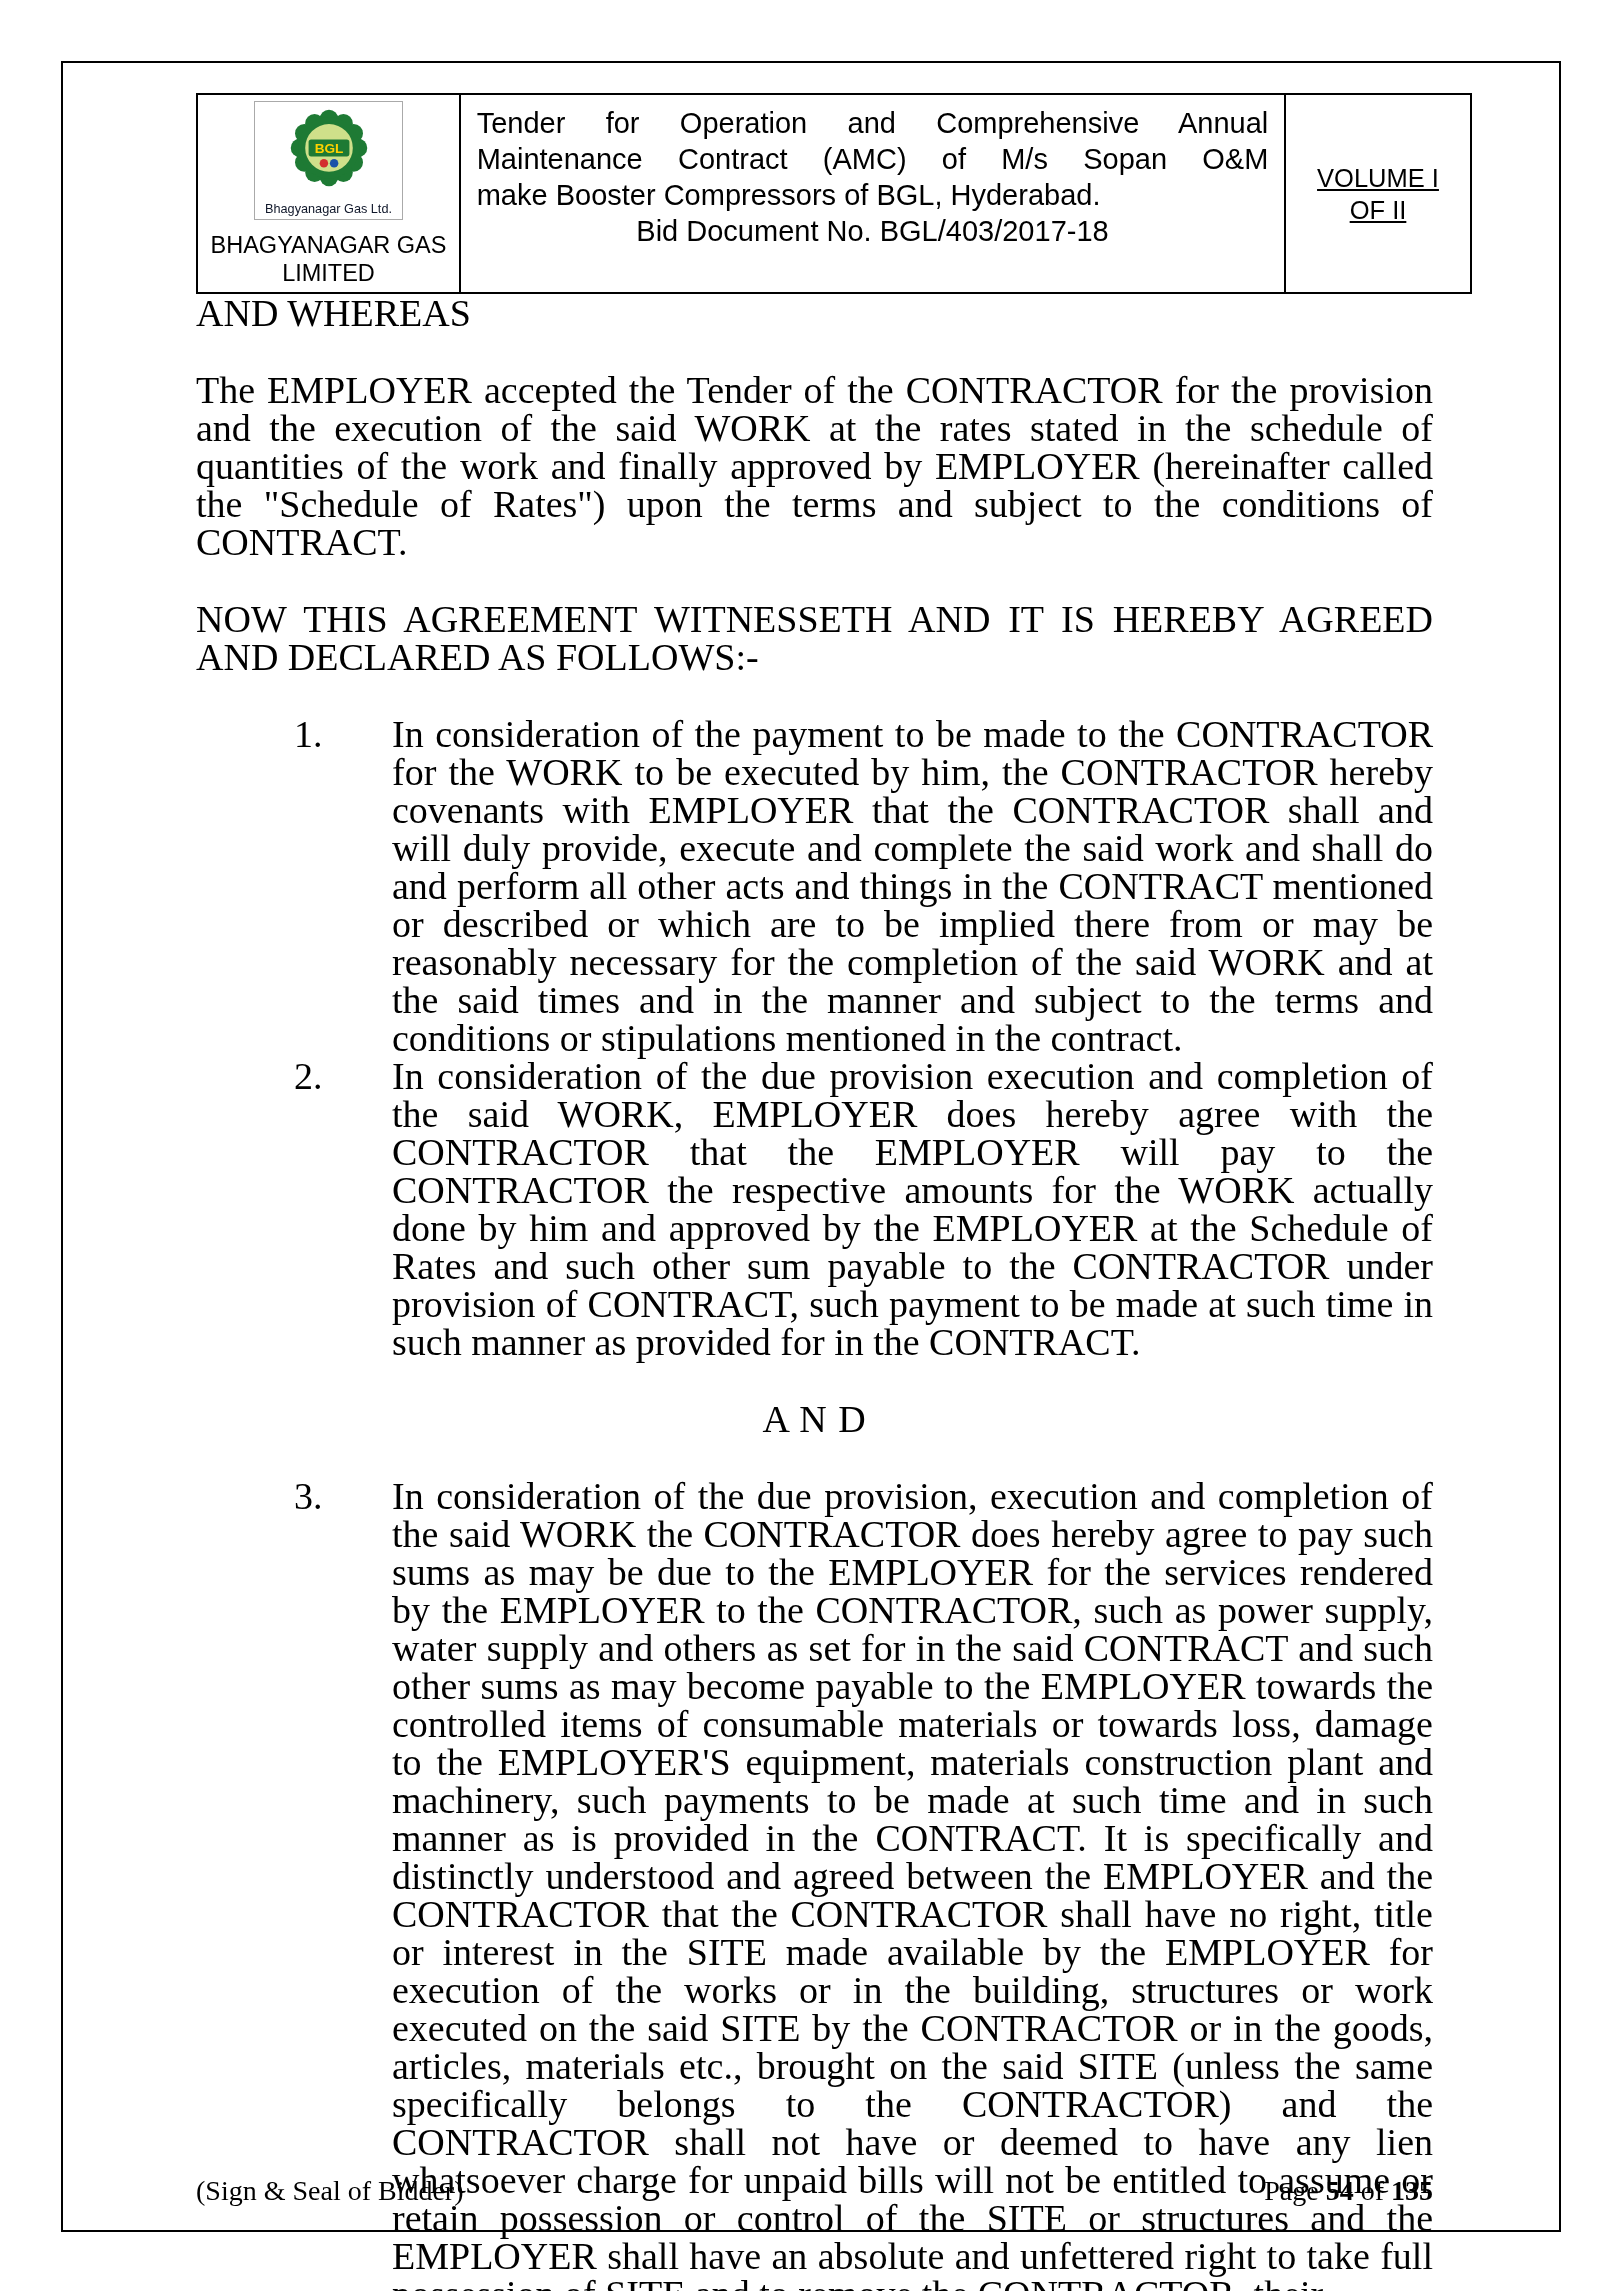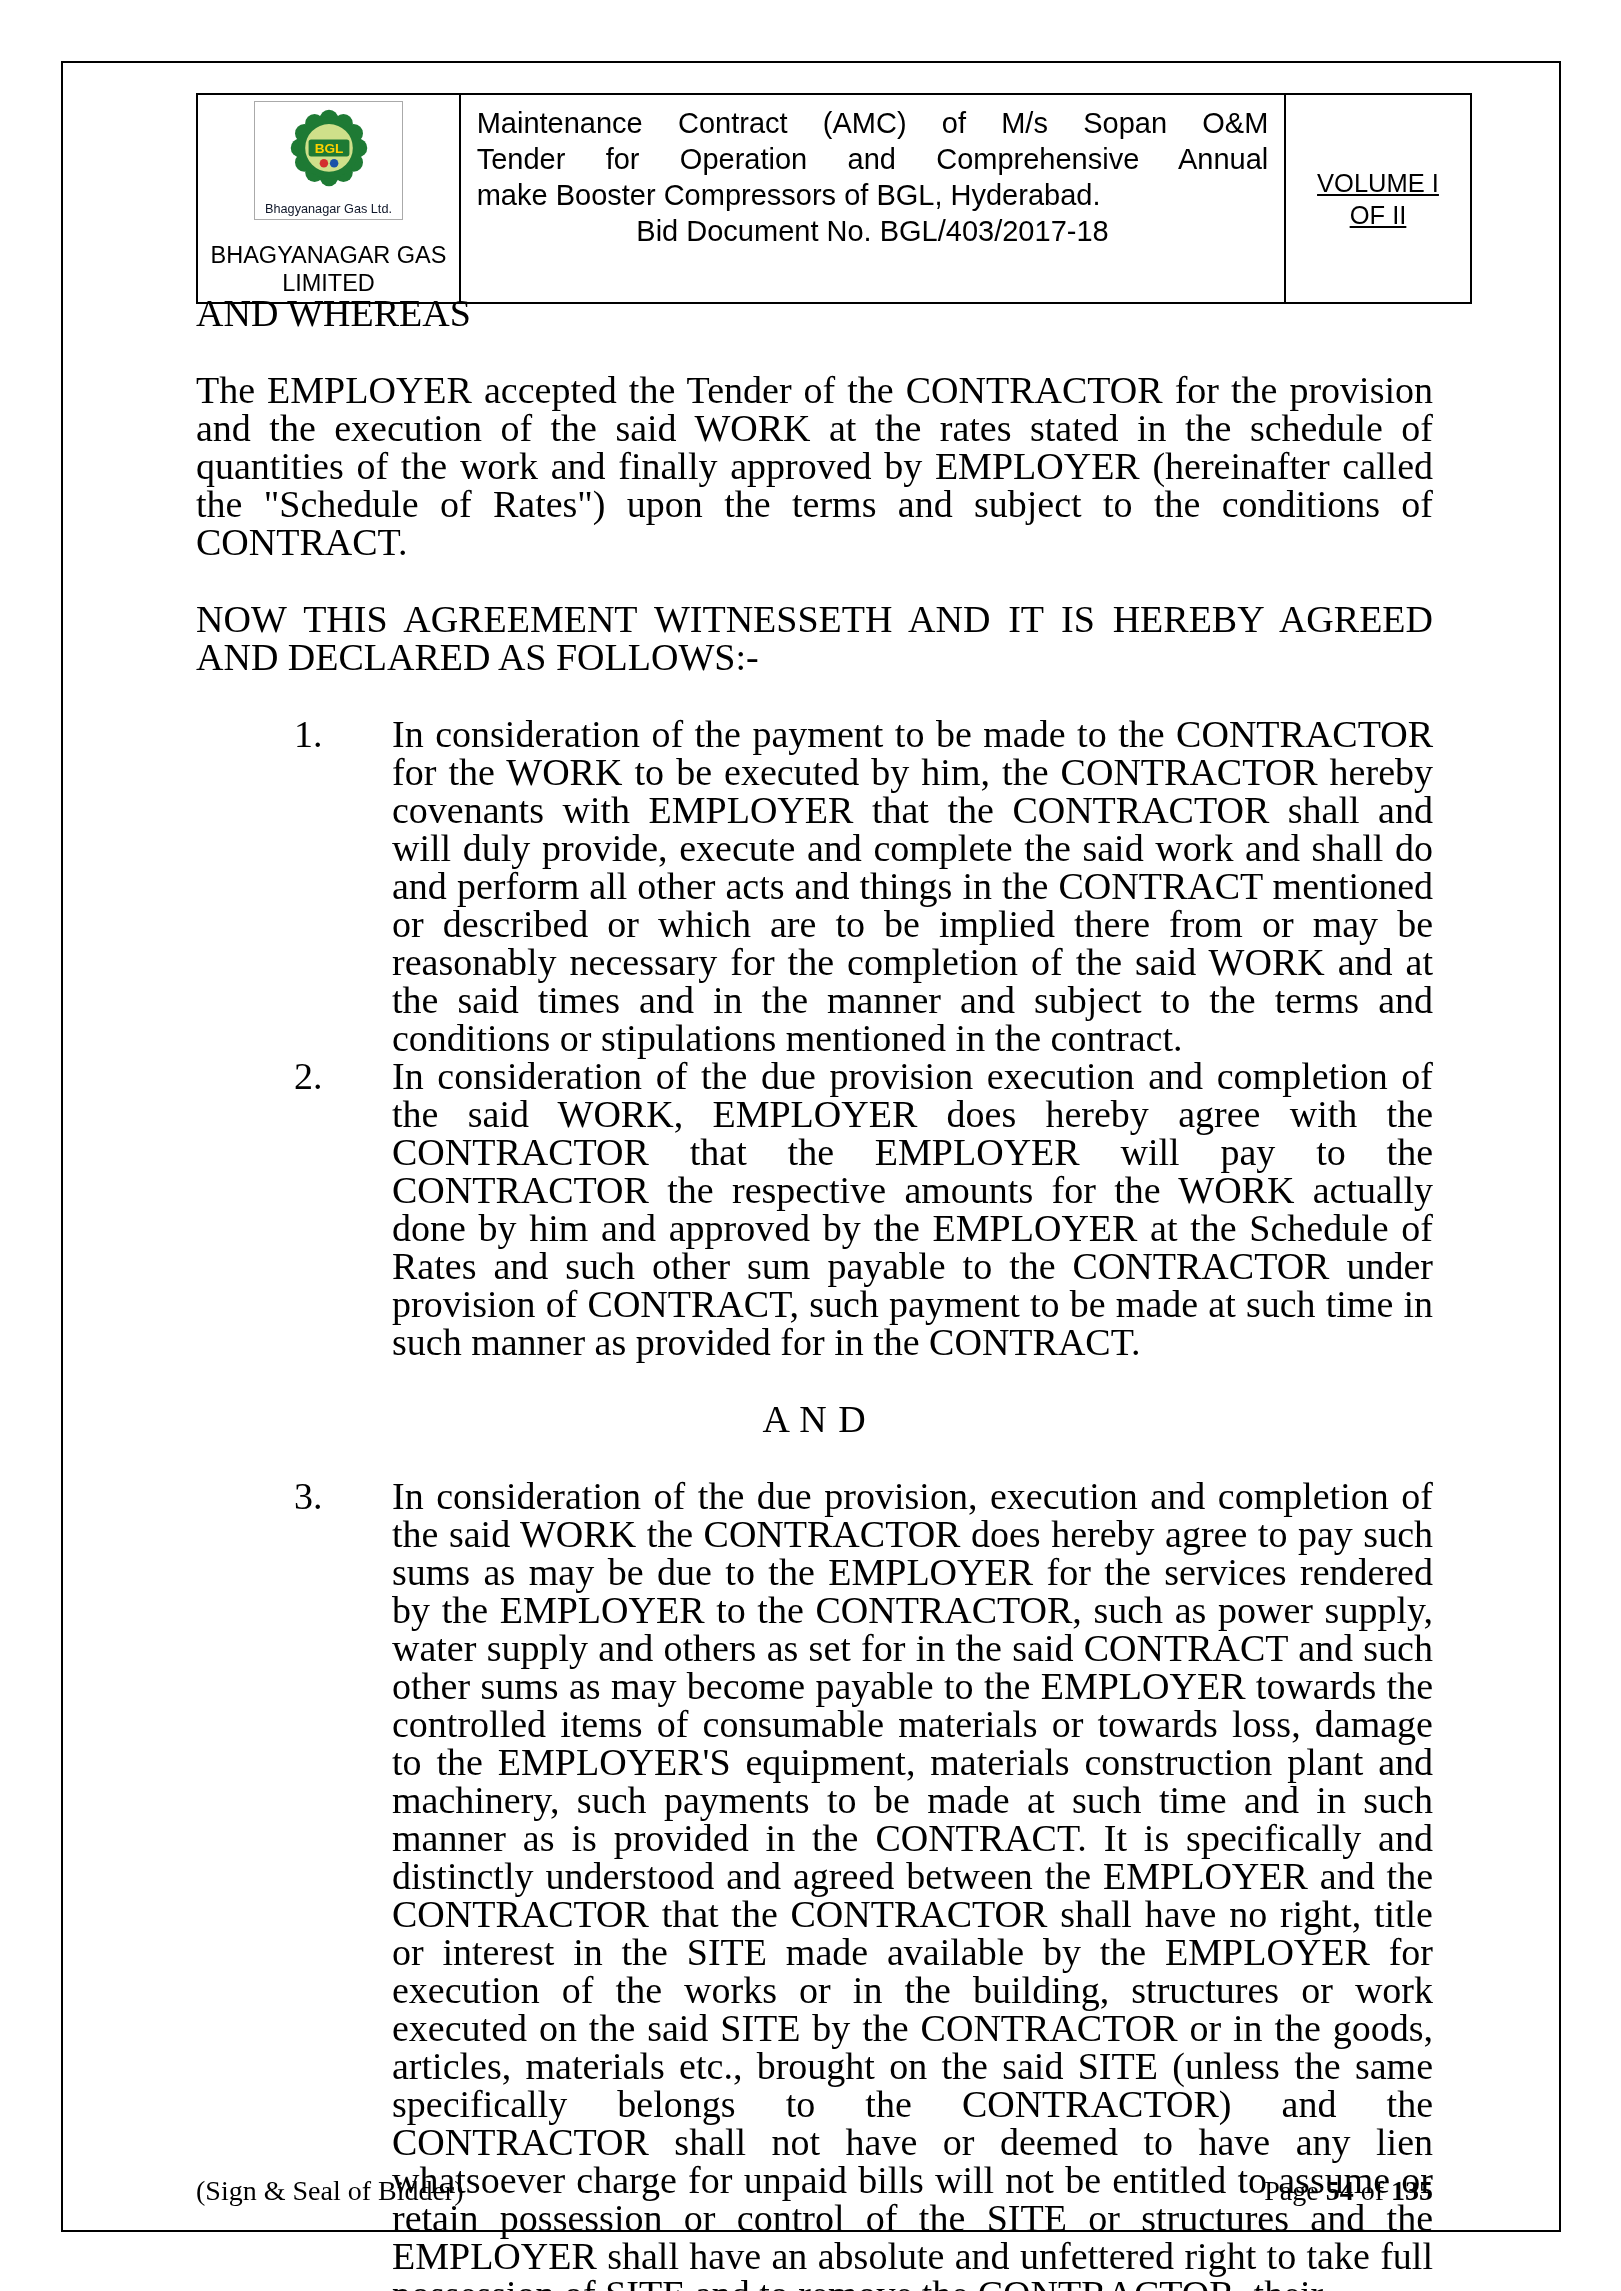--- a/index.html
+++ b/index.html
@@ -45,21 +45,21 @@
     font-family:"Liberation Sans", sans-serif;
     font-size:12.7px; line-height:14.7px;
     color:#0f172a;
     margin-bottom:2px;
     white-space:nowrap;
   }
   .org-name {
     font-family:"Liberation Sans", sans-serif;
     font-size:23.5px; line-height:28px;
     text-align:center;
-    margin-top:21px;
+    margin-top:11px;
   }
   .cell-title {
     width:825px;
     padding:9.8px 15.7px 7.8px 15.7px;
     font-family:"Liberation Sans", sans-serif;
     font-size:29px; line-height:36px;
   }
   .t-line-j { text-align:justify; text-align-last:justify; }
   .t-line-l { text-align:left; }
   .t-line-c { text-align:center; }
@@ -135,22 +135,22 @@
         </svg>
         <div class="logo-sub">Bhagyanagar Gas Ltd.</div>
       </div>
       <div class="org-name">
         <div>BHAGYANAGAR GAS</div>
         <div>LIMITED</div>
       </div>
     </div>
 
     <div class="cell cell-title">
+      <div class="t-line-j">Tender for Operation and Comprehensive Annual</div>
       <div class="t-line-j">Maintenance Contract (AMC) of M/s Sopan O&amp;M</div>
-      <div class="t-line-j">Tender for Operation and Comprehensive Annual</div>
       <div class="t-line-l">make Booster Compressors of BGL, Hyderabad.</div>
       <div class="t-line-c">Bid Document No. BGL/403/2017-18</div>
     </div>
 
     <div class="cell cell-volume">
       <div>VOLUME I</div>
       <div>OF II</div>
     </div>
   </div>
 

